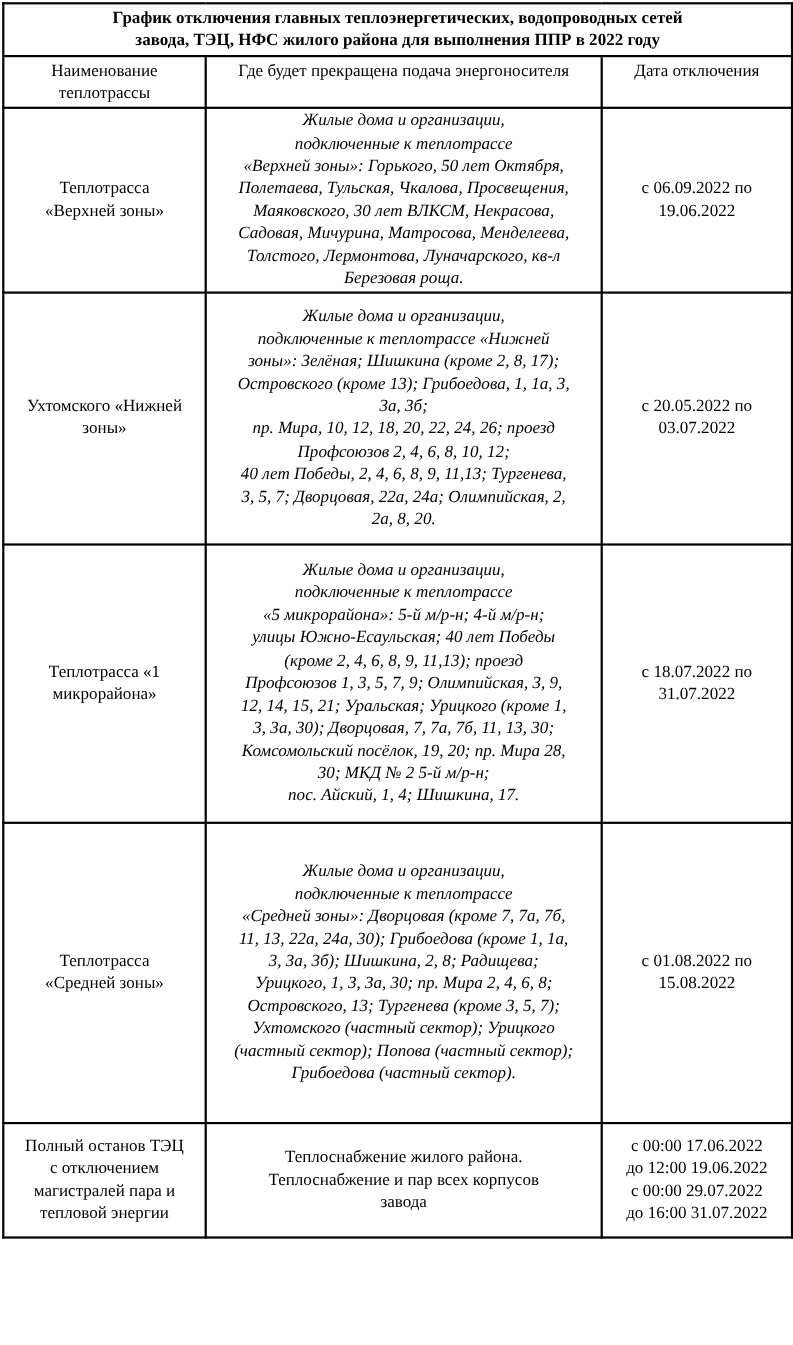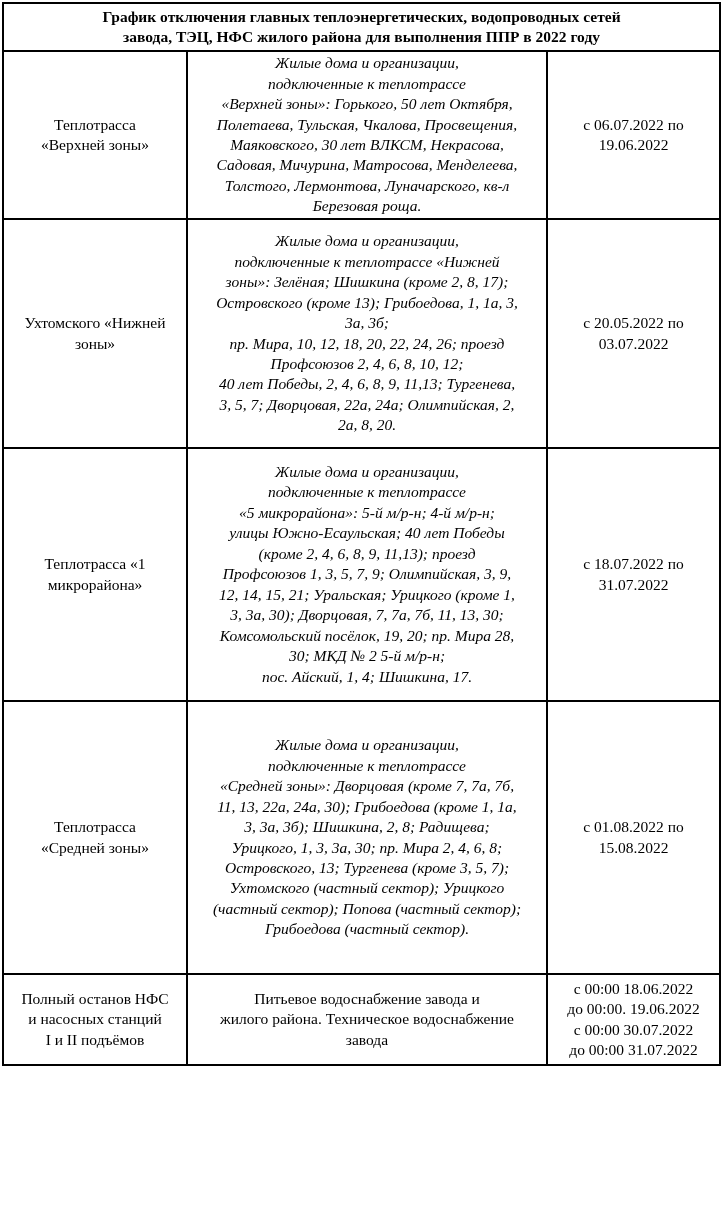--- a/index.html
+++ b/index.html
@@ -64,33 +64,39 @@
   <colgroup>
     <col class="c1">
     <col class="c2">
     <col class="c3">
   </colgroup>
   <tbody>
     <tr>
       <td class="title-cell" colspan="3">График отключения главных теплоэнергетических, водопроводных сетей
 завода, ТЭЦ, НФС жилого района для выполнения ППР в 2022 году</td>
     </tr>
+    <tr class="header-row">
+      <td>Наименование
+теплотрассы</td>
+      <td>Где будет прекращена подача энергоносителя</td>
+      <td>Дата отключения</td>
+    </tr>
 
     <tr class="r1">
       <td>Теплотрасса
 «Верхней зоны»</td>
       <td class="where-top">Жилые дома и организации,
 подключенные к теплотрассе
 «Верхней зоны»: Горького, 50 лет Октября,
 Полетаева, Тульская, Чкалова, Просвещения,
 Маяковского, 30 лет ВЛКСМ, Некрасова,
 Садовая, Мичурина, Матросова, Менделеева,
 Толстого, Лермонтова, Луначарского, кв-л
 Березовая роща.</td>
-      <td>с 06.07.2022 по
+      <td>с 06.09.2022 по
 19.06.2022</td>
     </tr>
 
     <tr class="r2">
       <td>Ухтомского «Нижней
 зоны»</td>
       <td class="where-top">Жилые дома и организации,
 подключенные к теплотрассе «Нижней
 зоны»: Зелёная; Шишкина (кроме 2, 8, 17);
 Островского (кроме 13); Грибоедова, 1, 1а, 3,
@@ -132,27 +138,28 @@
 3, 3а, 3б); Шишкина, 2, 8; Радищева;
 Урицкого, 1, 3, 3а, 30; пр. Мира 2, 4, 6, 8;
 Островского, 13; Тургенева (кроме 3, 5, 7);
 Ухтомского (частный сектор); Урицкого
 (частный сектор); Попова (частный сектор);
 Грибоедова (частный сектор).</td>
       <td>с 01.08.2022 по
 15.08.2022</td>
     </tr>
 
+    <tr class="r5">
+      <td>Полный останов ТЭЦ
+с отключением
+магистралей пара и
+тепловой энергии</td>
+      <td>Теплоснабжение жилого района.
+Теплоснабжение и пар всех корпусов
+завода</td>
+      <td>с 00:00 17.06.2022
+до 12:00 19.06.2022
+с 00:00 29.07.2022
+до 16:00 31.07.2022</td>
+    </tr>
 
-    <tr class="r6">
-      <td>Полный останов НФС
-и насосных станций
-I и II подъёмов</td>
-      <td>Питьевое водоснабжение завода и
-жилого района. Техническое водоснабжение
-завода</td>
-      <td>с 00:00 18.06.2022
-до 00:00. 19.06.2022
-с 00:00 30.07.2022
-до 00:00 31.07.2022</td>
-    </tr>
   </tbody>
 </table>
 
 </body></html>

